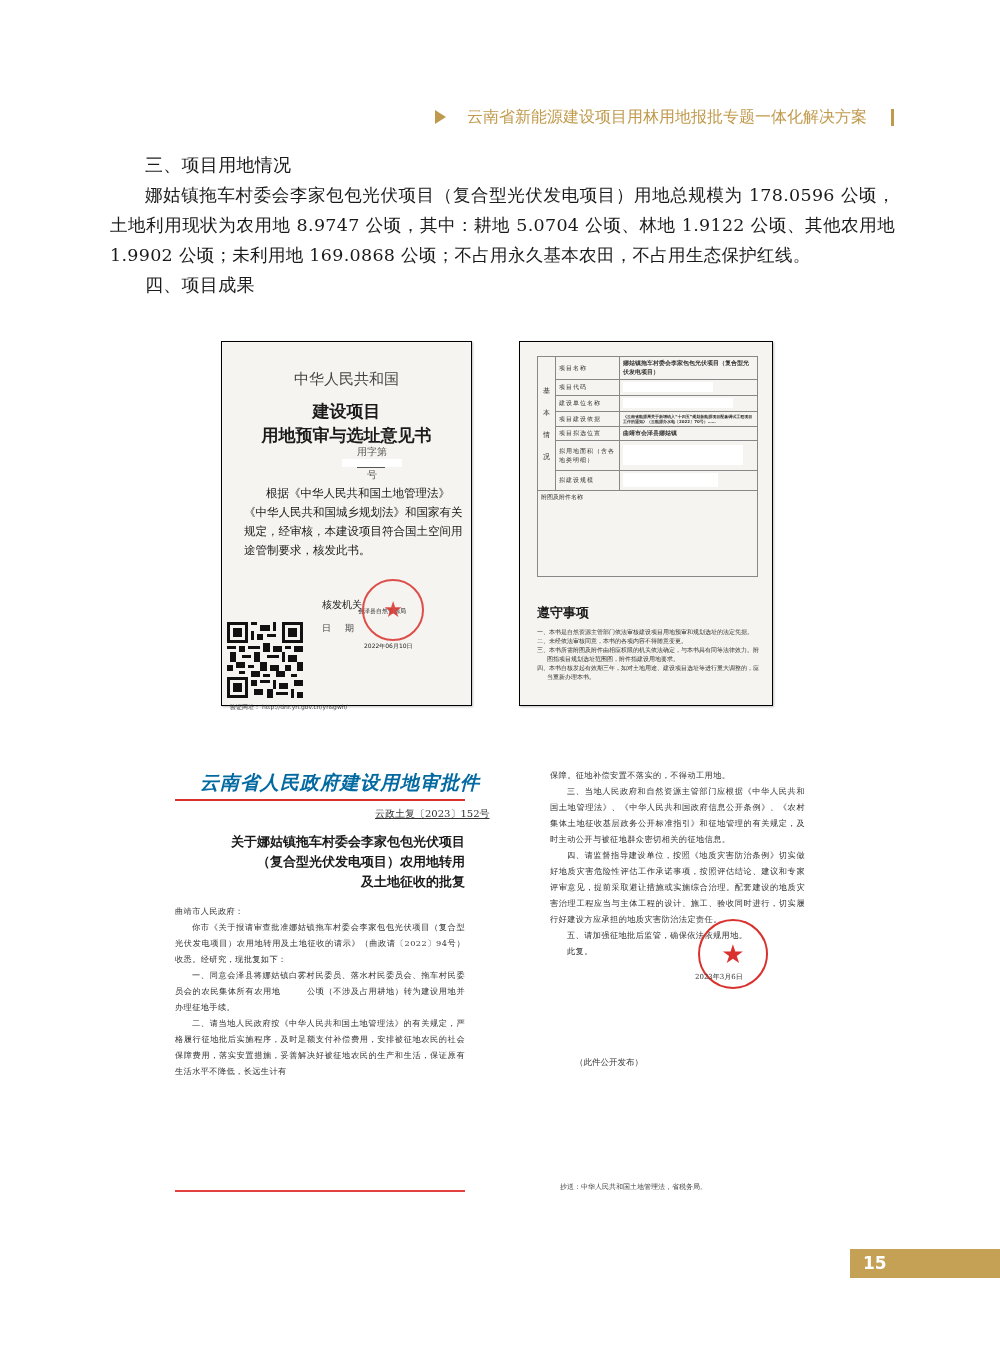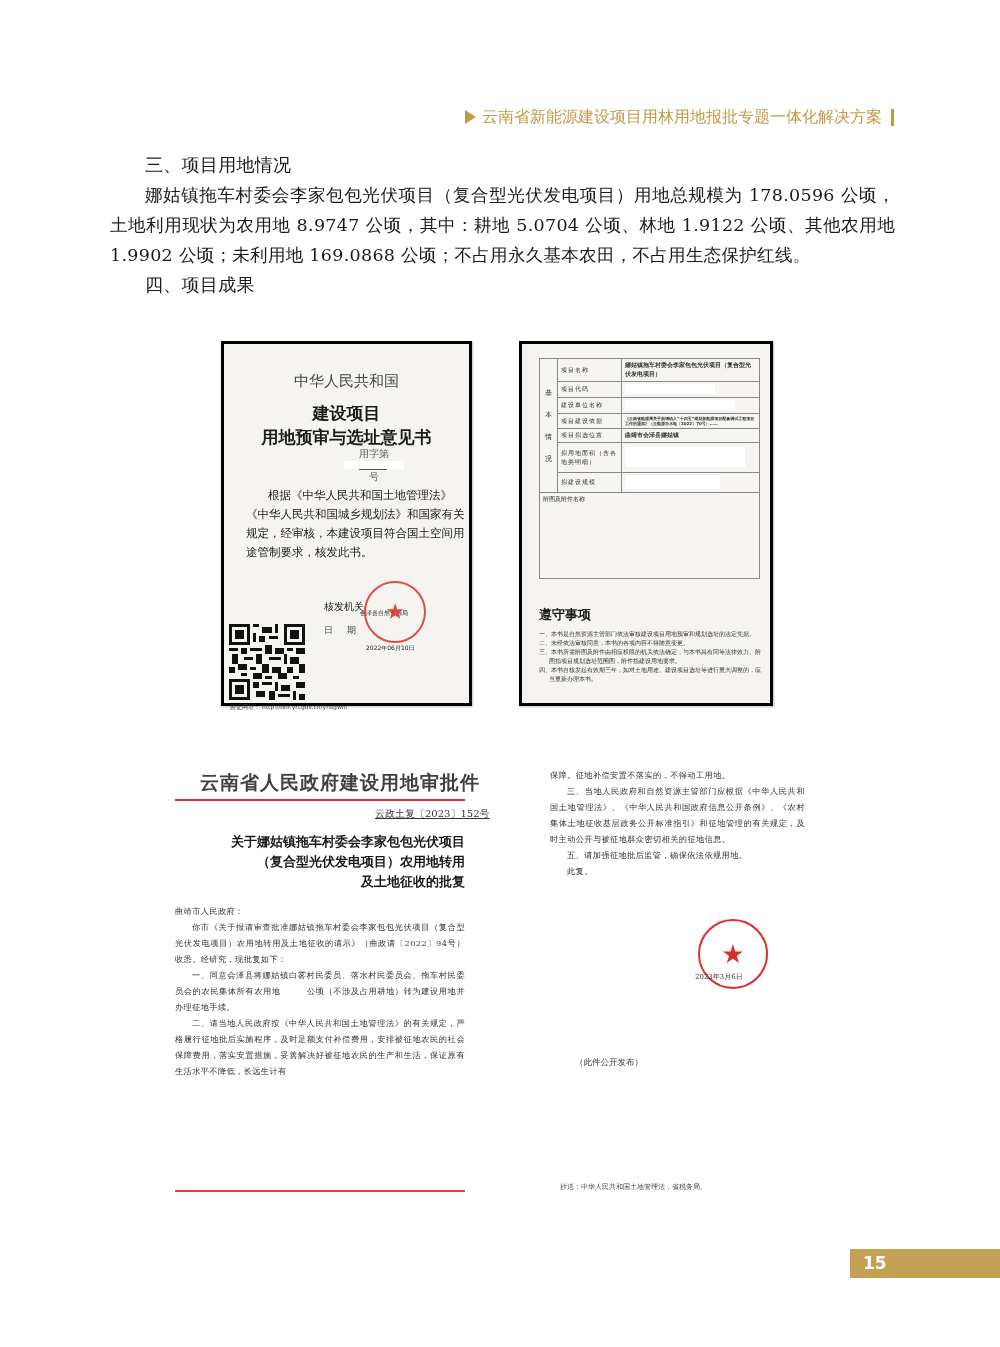--- a/index.html
+++ b/index.html
@@ -1,28 +1,28 @@
 <!DOCTYPE html>
 <html><head>
   <meta charset="utf-8">
   <style>
     * { box-sizing: border-box; margin: 0; padding: 0; }
     html, body { width: 1000px; height: 1347px; background: #ffffff; overflow: hidden; }
     body { position: relative; font-family: "DejaVu Serif", "Liberation Serif", serif; color: #1a1a1a; }
 
-    .running-header { position: absolute; top: 105px; right: 106px; height: 24px; display: flex; align-items: center; gap: 6px; color: #c09a4c; font-family: "DejaVu Sans", "Liberation Sans", sans-serif; font-size: 16px; }
+    .running-header { position: absolute; top: 105px; right: 106px; height: 24px; display: flex; align-items: center; gap: 21px; color: #c09a4c; font-family: "DejaVu Sans", "Liberation Sans", sans-serif; font-size: 16px; }
     .running-header .tri { width: 0; height: 0; border-top: 7px solid transparent; border-bottom: 7px solid transparent; border-left: 11px solid #c09a4c; }
     .running-header .bar { width: 3px; height: 17px; background: #c09a4c; margin-left: 3px; }
 
     .body-text { position: absolute; left: 110px; top: 150px; width: 785px; font-size: 17.5px; line-height: 30px; letter-spacing: 0.3px; }
     .section-heading { padding-left: 35px; font-family: "DejaVu Sans", "Liberation Sans", sans-serif; font-size: 18px; }
     .para { text-indent: 35px; text-align: justify; }
 
     
-    .cert { position: absolute; background: #f5f4f0; border: 3px solid #000000; box-shadow: 1px 1px 2px rgba(0,0,0,0.25); }
+    .cert { position: absolute; background: #f5f4f0; border: 1px solid #000000; box-shadow: 1px 1px 2px rgba(0,0,0,0.25); }
     .cert1 { left: 221px; top: 341px; width: 251px; height: 365px; }
     .cert1 .c1-country { position: absolute; top: 28px; width: 100%; text-align: center; font-size: 15px; color: #444; }
     .cert1 .c1-title { position: absolute; top: 57px; width: 100%; text-align: center; font-size: 17px; font-weight: bold; line-height: 24px; font-family: "DejaVu Sans", "Liberation Sans", sans-serif; }
     .cert1 .c1-no { position: absolute; top: 103px; left: 118px; font-size: 10px; color: #555; display: flex; align-items: center; flex-direction: column; }
     .cert1 .c1-no .blank { display: inline-block; width: 60px; height: 8px; background: #fff; margin: 0 2px; }
     .cert1 .c1-no .line { display: inline-block; width: 28px; border-bottom: 1px solid #555; margin-right: 2px; }
     .cert1 .c1-body { position: absolute; top: 142px; left: 14px; width: 226px; font-size: 11.5px; line-height: 19px; text-indent: 22px; font-family: "DejaVu Sans", "Liberation Sans", sans-serif; margin-left: 8px; }
     .cert1 .c1-issuer-label { position: absolute; top: 256px; left: 100px; font-size: 10px; font-family: Liberation Sans, sans-serif; }
     .cert1 .c1-issuer { position: absolute; top: 265px; left: 136px; font-size: 6px; font-family: "DejaVu Sans", "Liberation Sans", sans-serif; }
     .cert1 .c1-date-label { position: absolute; top: 280px; left: 100px; font-size: 9px; letter-spacing: 14px; color: #444; }
@@ -41,21 +41,21 @@
     .c2-table td.label { width: 64px; text-align: left; letter-spacing: 1px; }
     .c2-table td.val { font-weight: bold; }
     .c2-table .blank { display: inline-block; background: #fff; height: 10px; }
     .c2-title { position: absolute; top: 262px; left: 17px; font-size: 13px; font-family: "DejaVu Sans", "Liberation Sans", sans-serif; font-weight: bold; }
     .c2-rules { position: absolute; top: 285px; left: 17px; width: 222px; font-size: 6px; line-height: 9px; font-family: "DejaVu Sans", "Liberation Sans", sans-serif; color: #333; }
     .c2-rules li { list-style: none; padding-left: 10px; text-indent: -10px; }
 
     
     .approval { position: absolute; left: 140px; top: 735px; width: 700px; height: 475px; background: #fff; }
     .ap-left { position: absolute; left: 35px; top: 0; width: 330px; height: 460px; }
-    .ap-title { position: absolute; top: 35px; left: 0; width: 330px; text-align: center; color: #404040; font-size: 19px; font-weight: bold; letter-spacing: 1px; }
+    .ap-title { position: absolute; top: 35px; left: 0; width: 330px; text-align: center; color: #0369a1; font-size: 19px; font-weight: bold; letter-spacing: 1px; font-style: italic; }
     .ap-redline { position: absolute; top: 64px; left: 0; width: 290px; height: 2px; background: #d9322e; }
     .ap-docno { position: absolute; top: 72px; left: 200px; font-size: 10px; color: #333; text-decoration: underline; }
     .ap-heading { position: absolute; top: 97px; left: 0; width: 290px; text-align: right; font-size: 13px; font-weight: bold; line-height: 20px; }
     .ap-text { position: absolute; left: 0; width: 290px; font-size: 8.2px; line-height: 16px; color: #333; text-align: justify; letter-spacing: 0.4px; }
     .ap-text p { text-indent: 17px; }
     .ap-text p.noindent { text-indent: 0; }
     .ap-bottomline { position: absolute; top: 455px; left: 0; width: 290px; height: 2px; background: #e34040; }
     .ap-right { position: absolute; left: 410px; top: 32px; width: 260px; }
     .ap-right .ap-text { width: 255px; }
     .ap-stamp { top: 152px; left: 148px; width: 70px; height: 70px; }
@@ -225,20 +225,21 @@
       <p>一、同意会泽县将娜姑镇白雾村民委员、落水村民委员会、拖车村民委员会的农民集体所有农用地　　　公顷（不涉及占用耕地）转为建设用地并办理征地手续。</p>
       <p>二、请当地人民政府按《中华人民共和国土地管理法》的有关规定，严格履行征地批后实施程序，及时足额支付补偿费用，安排被征地农民的社会保障费用，落实安置措施，妥善解决好被征地农民的生产和生活，保证原有生活水平不降低，长远生计有</p>
     </div>
     <div class="ap-bottomline"></div>
   </div>
 
   <div class="ap-right">
     <div class="ap-text" style="top:0">
       <p class="noindent">保障。征地补偿安置不落实的，不得动工用地。</p>
       <p>三、当地人民政府和自然资源主管部门应根据《中华人民共和国土地管理法》、《中华人民共和国政府信息公开条例》、《农村集体土地征收基层政务公开标准指引》和征地管理的有关规定，及时主动公开与被征地群众密切相关的征地信息。</p>
+      <p>四、请监督指导建设单位，按照《地质灾害防治条例》切实做好地质灾害危险性评估工作承诺事项，按照评估结论、建议和专家评审意见，提前采取避让措施或实施综合治理。配套建设的地质灾害治理工程应当与主体工程的设计、施工、验收同时进行，切实履行好建设方应承担的地质灾害防治法定责任。</p>
       <p>五、请加强征地批后监管，确保依法依规用地。</p>
       <p>此复。</p>
     </div>
     <div class="stamp ap-stamp">
       <span class="star">★</span>
     </div>
     <div class="ap-date">2023年3月6日</div>
     <div class="ap-publish">（此件公开发布）</div>
     <div class="ap-cc">抄送：中华人民共和国土地管理法，省税务局。</div>
   </div>

